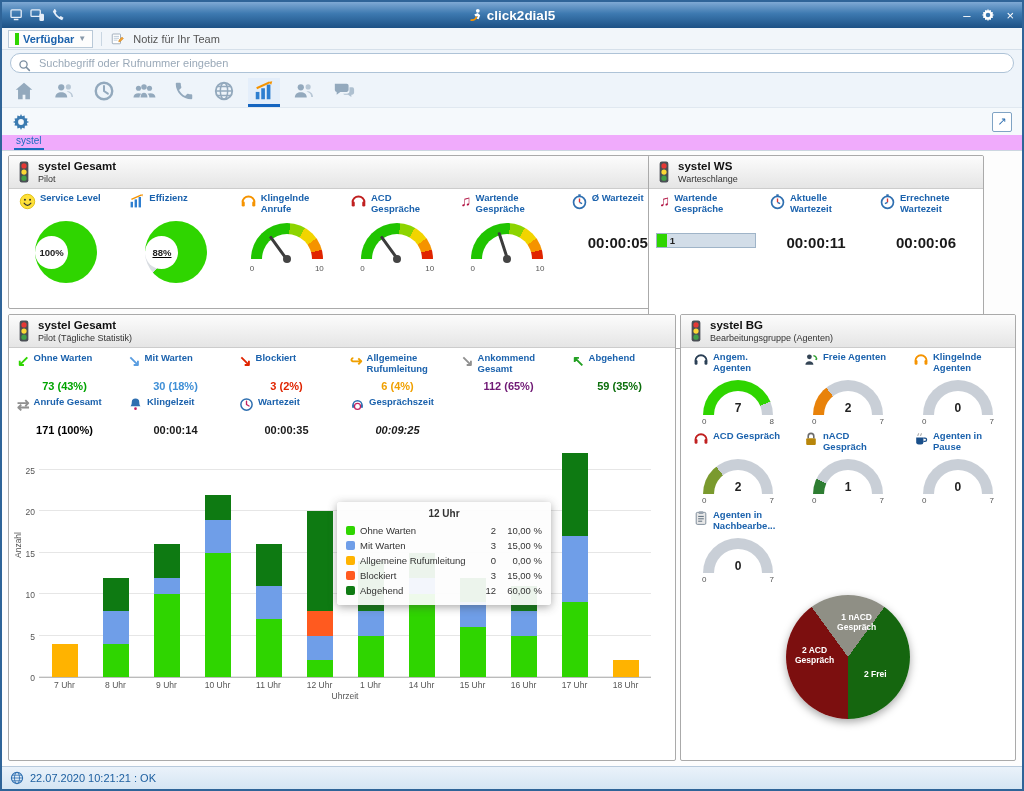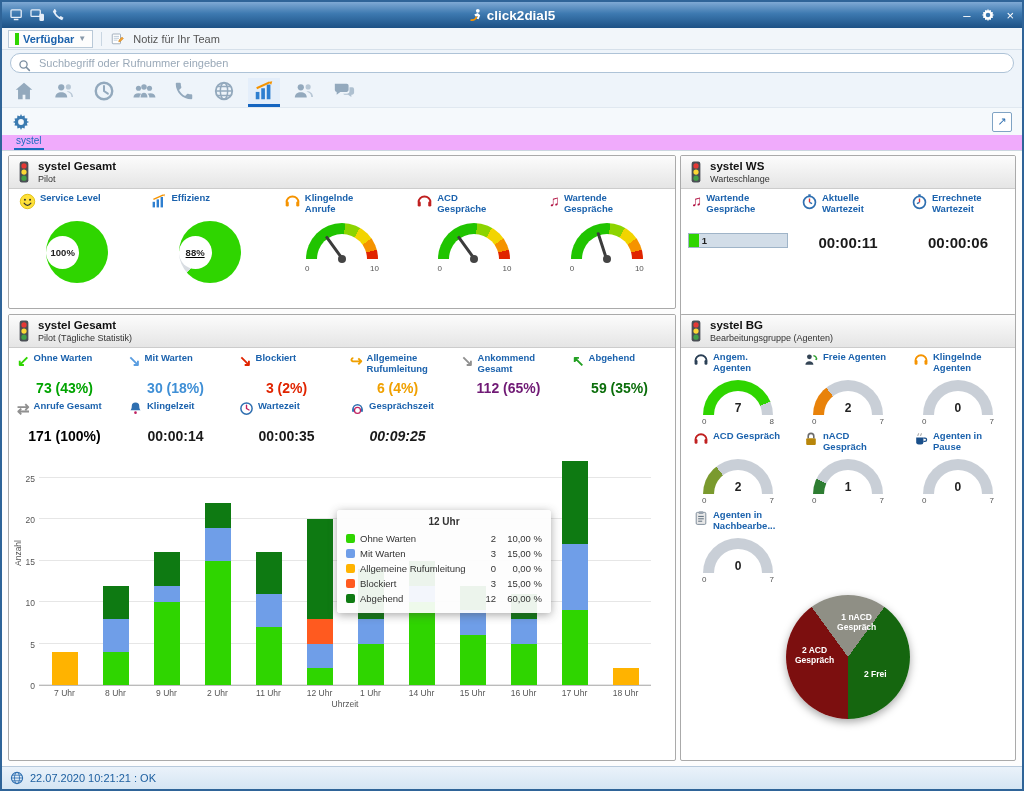--- a/index.html
+++ b/index.html
@@ -41,21 +41,21 @@
   .tabrow { height:16px; border-bottom:1px solid #ccd6e0; padding-left:12px; display:flex; background:#f0abfc; flex:0 0 auto; }
   .tab { font-size:10px; color:#1a6bc0; border-bottom:2px solid #1a6bc0; padding:0 2px; }
 
   
   .main { flex:1; position:relative; background:#fdfdfd; overflow:hidden; }
   .panel { position:absolute; background:#fff; border:1px solid #aaa; border-radius:2px; overflow:hidden; }
   .panel-header { height:33px; background:linear-gradient(#fcfcfc,#e5e5e5); border-bottom:1px solid #ccc; display:flex; align-items:center; gap:7px; padding:0 8px; }
   .panel-title { font-size:11.5px; font-weight:bold; color:#111; line-height:1.15; }
   .panel-sub { font-size:9px; color:#333; }
   #panel-gesamt-live { left:6px; top:4px; width:668px; height:154px; }
-  #panel-ws { left:678px; top:4px; width:336px; height:194px; }
+  #panel-ws { left:646px; top:4px; width:336px; height:194px; }
   #panel-daily { left:6px; top:163px; width:668px; height:447px; }
   #panel-bg { left:678px; top:163px; width:336px; height:447px; }
 
   .metric-row { display:flex; padding:4px 2px 0 2px; }
   .metric-cell { flex:1; display:flex; flex-direction:column; align-items:center; }
   .metric-head { display:flex; align-items:flex-start; gap:4px; align-self:flex-start; padding-left:8px; min-height:25px; }
   .metric-label { color:#1b62ad; font-weight:bold; font-size:9.5px; line-height:1.15; max-width:72px; }
   .big-time { font-size:15px; font-weight:bold; color:#1a1a1a; margin-top:16px; }
 
   
@@ -81,21 +81,21 @@
   
   .hbar-track { width:100px; height:15px; border:1px solid #9fb4c8; background:#d2dde8; display:flex; align-items:center; margin-top:15px; }
   .hbar-fill { height:100%; }
   .hbar-value { margin-left:3px; font-size:9.5px; font-weight:bold; color:#222; }
 
   
   .stats-row { display:flex; padding:5px 0 0 0; }
   .stat-cell { width:111px; display:flex; flex-direction:column; align-items:center; }
   .stat-head { display:flex; gap:4px; align-self:flex-start; padding-left:8px; min-height:24px; align-items:flex-start; }
   .stat-arrow { font-size:15px; font-weight:bold; line-height:1; }
-  .stat-value { font-size:14px; font-weight:bold; margin-top:3px; }
+  .stat-value { font-size:11px; font-weight:bold; margin-top:3px; }
 
   
   .chart-wrap { position:relative; margin:10px 6px 0 8px; }
   .ylabel { position:absolute; left:-4px; top:44%; transform:rotate(-90deg); transform-origin:left top; font-size:8.5px; color:#555; }
   .chart-grid { display:flex; }
   .yaxis { position:relative; width:22px; height:232px; }
   .ytick { position:absolute; right:4px; font-size:8.5px; color:#555; }
   .plot { position:relative; width:612px; height:232px; border-bottom:1px solid #bbb; }
   .gridline { position:absolute; left:0; right:0; height:1px; background:#e6e6e6; }
   .bars-row { position:absolute; inset:0; display:flex; align-items:flex-end; }
@@ -358,20 +358,32 @@
             <div class="arc"></div>
               <div class="hole"></div>
             <div class="needle" style="transform: rotate(-18deg);"></div>
             <div class="pivot"></div>
           </div>
           <div class="gauge-ticks">
               <span>0</span>
               <span>10</span>
             </div>
         </div>
+        <div class="metric-cell">
+          <div class="metric-head">
+            <svg width="17" height="17" viewBox="0 0 20 20">
+                <circle cx="10" cy="11" r="7" fill="none" stroke="#2f6fb0" stroke-width="2"></circle>
+                <rect x="8.6" y="1.5" width="2.8" height="2.4" fill="#2f6fb0"></rect>
+                <path d="M10 11V6.5" stroke="#e03030" stroke-width="1.6"></path>
+                <path d="M10 11l3 1.5" stroke="#2f6fb0" stroke-width="1.6"></path>
+              </svg>
+            <span class="metric-label">Ø Wartezeit</span>
+          </div>
+          <div class="big-time">00:00:05</div>
+        </div>
       </div>
     </div>
 
     <div class="panel" id="panel-ws">
       <div class="panel-header">
         <svg width="14" height="26" viewBox="0 0 16 26">
             <rect x="3" y="1" width="10" height="24" rx="2.5" fill="#4a4f55"></rect>
             <circle cx="8" cy="6" r="3" fill="#e53935"></circle>
             <circle cx="8" cy="13" r="3" fill="#fdd835"></circle>
             <circle cx="8" cy="20" r="3" fill="#43a047"></circle>
@@ -653,21 +665,21 @@
                   <span class="tt-count">12</span>
                   <span class="tt-pct">60,00 %</span>
                 </div>
               </div>
             </div>
         </div>
         <div class="xlabels-row">
             <div class="xtick">7 Uhr</div>
             <div class="xtick">8 Uhr</div>
             <div class="xtick">9 Uhr</div>
-            <div class="xtick">2 Uhr</div>
+            <div class="xtick">10 Uhr</div>
             <div class="xtick">11 Uhr</div>
             <div class="xtick">12 Uhr</div>
             <div class="xtick">1 Uhr</div>
             <div class="xtick">14 Uhr</div>
             <div class="xtick">15 Uhr</div>
             <div class="xtick">16 Uhr</div>
             <div class="xtick">17 Uhr</div>
             <div class="xtick">18 Uhr</div>
           </div>
         <div class="xaxis-title">Uhrzeit</div>

